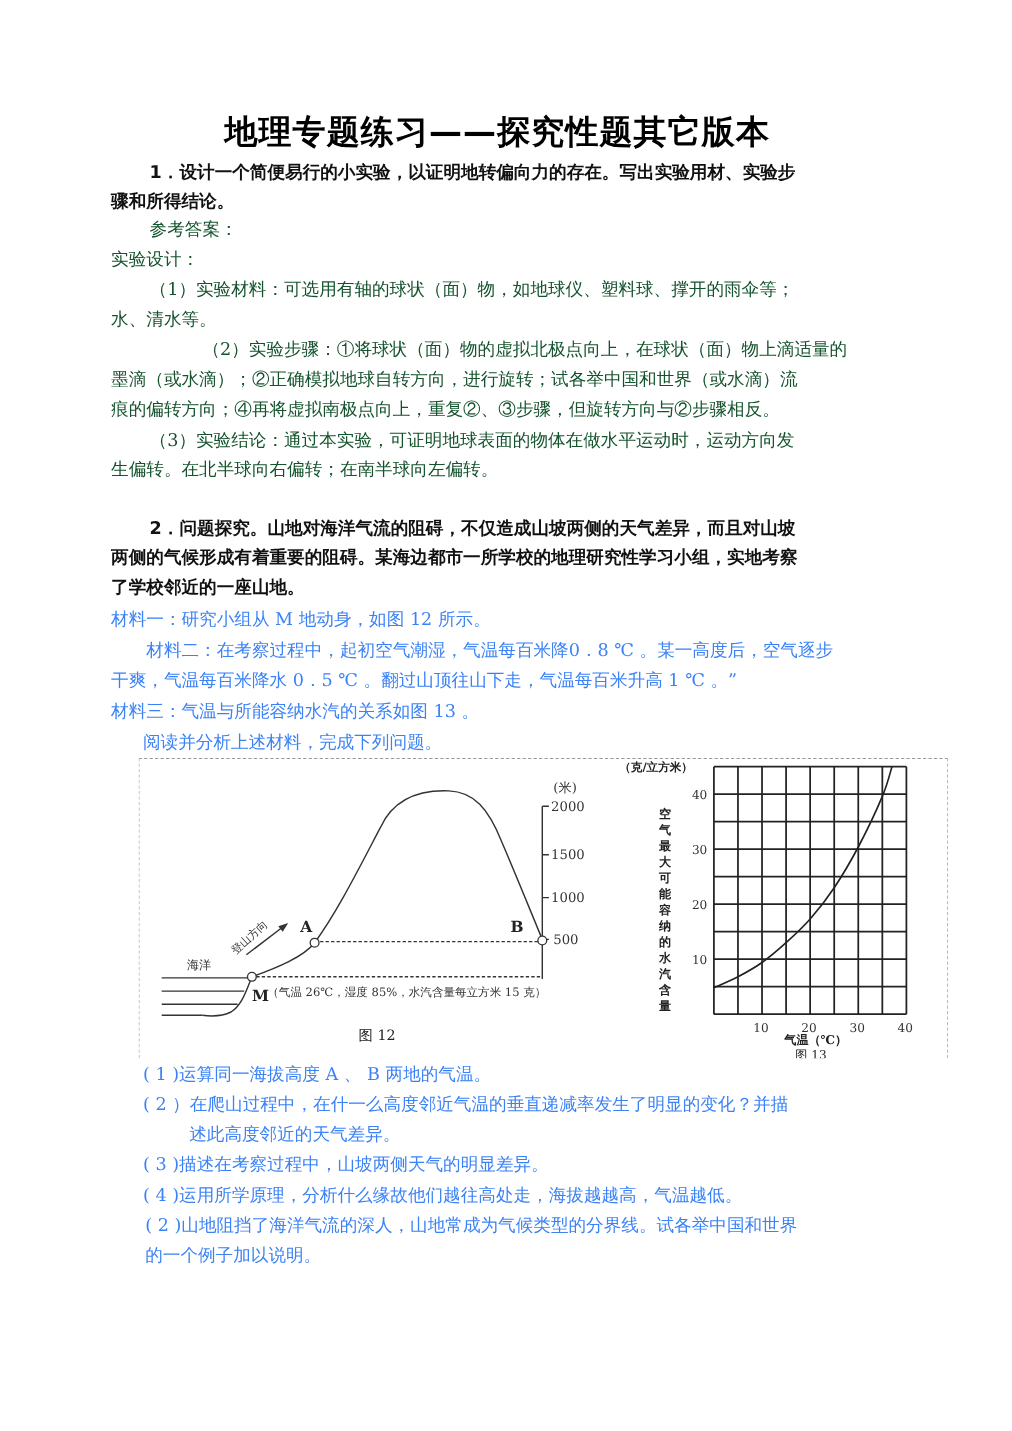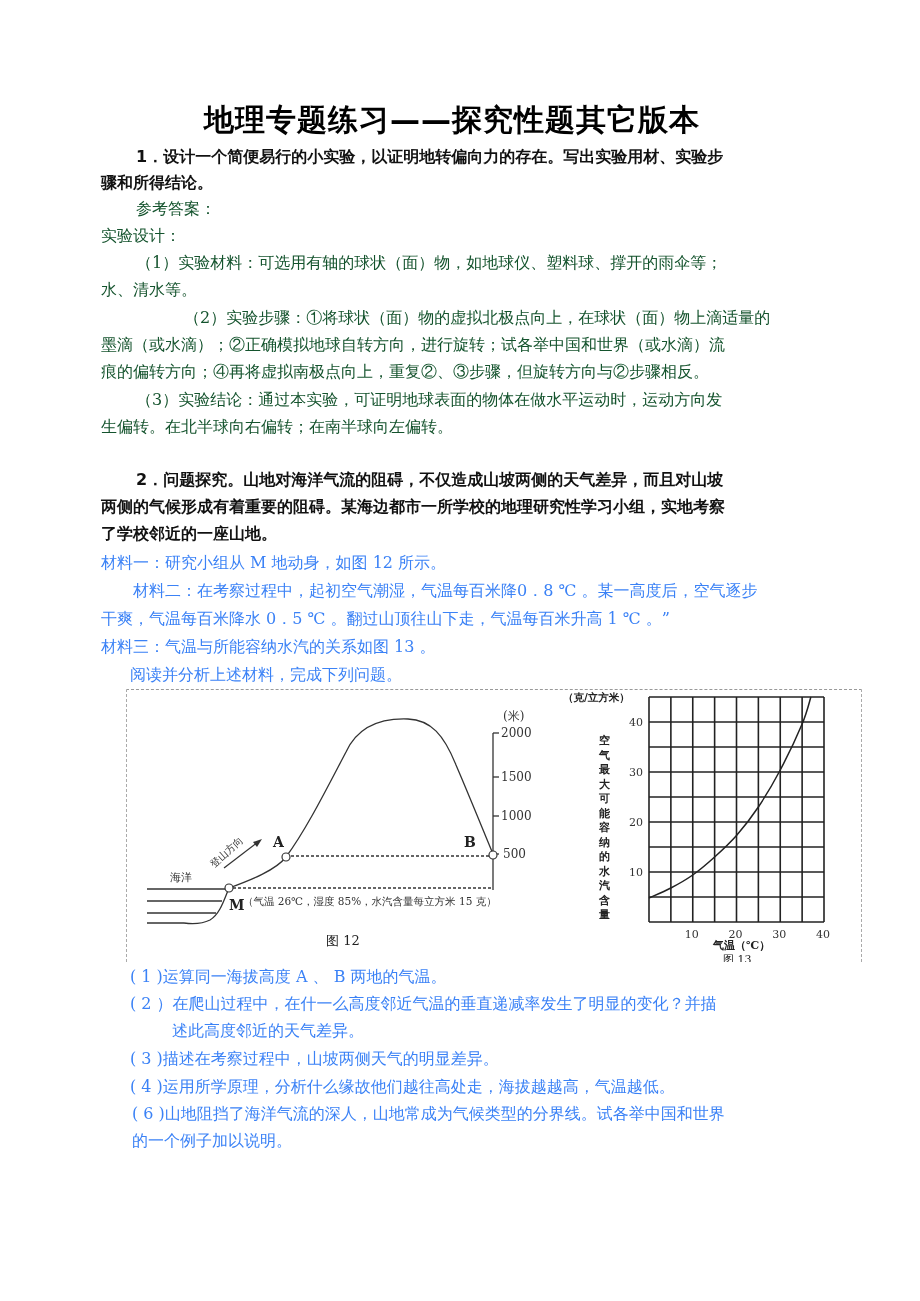--- a/index.html
+++ b/index.html
@@ -121,14 +121,14 @@
   <text id="ylabel" font-size="11" font-weight="bold" fill="#222"><tspan x="44" y="56">空</tspan><tspan x="44" y="70.5">气</tspan><tspan x="44" y="85">最</tspan><tspan x="44" y="99.5">大</tspan><tspan x="44" y="114">可</tspan><tspan x="44" y="128.5">能</tspan><tspan x="44" y="143">容</tspan><tspan x="44" y="157.5">纳</tspan><tspan x="44" y="172">的</tspan><tspan x="44" y="186.5">水</tspan><tspan x="44" y="201">汽</tspan><tspan x="44" y="215.5">含</tspan><tspan x="44" y="230">量</tspan></text>
   <text x="158" y="261" font-size="11" font-weight="bold" fill="#222">气温（℃）</text>
   <text x="168" y="275" font-size="11" fill="#222">图 13</text>
 </svg>
 
 <div class="line blk" style="left:130px;top:967px;">( 1 )运算同一海拔高度  A  、  B  两地的气温。</div>
 <div class="line blk" style="left:130px;top:994px;">( 2  ）在爬山过程中，在什一么高度邻近气温的垂直递减率发生了明显的变化？并描</div>
 <div class="line blk" style="left:172px;top:1021px;">述此高度邻近的天气差异。</div>
 <div class="line blk" style="left:130px;top:1049px;">( 3 )描述在考察过程中，山坡两侧天气的明显差异。</div>
 <div class="line blk" style="left:130px;top:1077px;">( 4 )运用所学原理，分析什么缘故他们越往高处走，海拔越越高，气温越低。</div>
-<div class="line blk" style="left:132px;top:1104px;">( 6 )山地阻挡了海洋气流的深人，山地常成为气候类型的分界线。试各举中国和世界</div>
+<div class="line blk" style="left:132px;top:1104px;">( 2 )山地阻挡了海洋气流的深人，山地常成为气候类型的分界线。试各举中国和世界</div>
 <div class="line blk" style="left:132px;top:1131px;">的一个例子加以说明。</div>
 
 </body></html>

